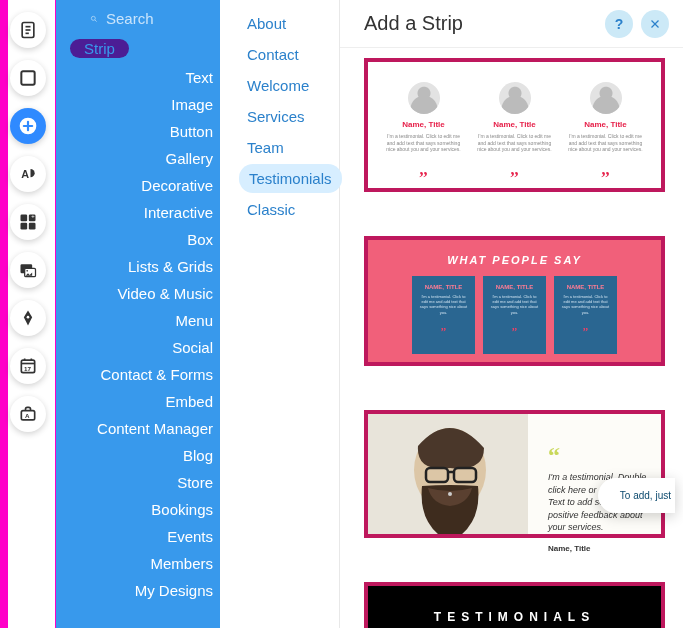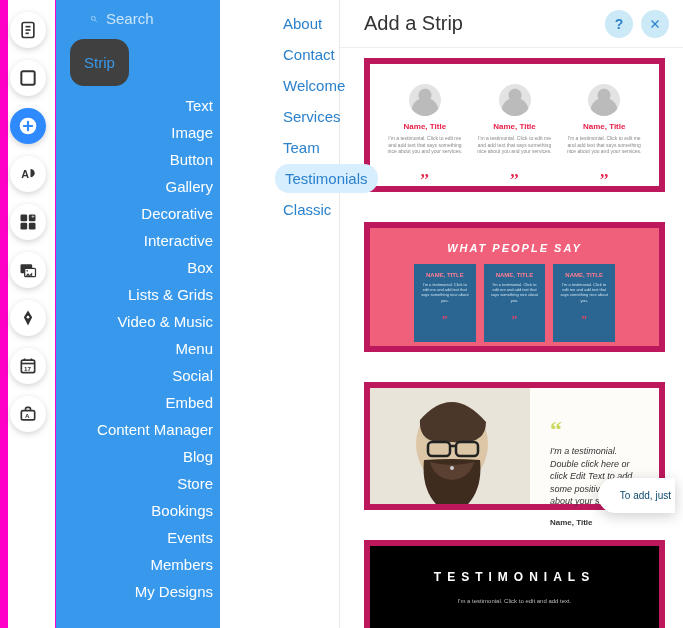--- a/index.html
+++ b/index.html
@@ -8,36 +8,36 @@
 .rail { position: absolute; left: 0; top: 0; width: 56px; height: 100%; background: #fff; border-right: 1px solid #ff00c8; z-index: 4; }
 .rail-bg { position: absolute; left: 0; top: 0; width: 8px; height: 100%; background: #ff00c8; }
 .rail-btn { width: 36px; height: 36px; margin: 12px auto 0; border-radius: 50%; background: #fff; box-shadow: 0 2px 6px rgba(0,0,0,0.18); display: flex; align-items: center; justify-content: center; cursor: pointer; color: #333; position: relative; z-index: 2; }
 .rail-btn.active { background: #2f8aff; color: #fff; }
 .rail-btn svg { width: 20px; height: 20px; }
 
 .panel1 { position: absolute; left: 56px; top: 0; width: 164px; height: 100%; background: #3899ec; color: #fff; z-index: 3; }
 .search-row { display: flex; align-items: center; padding: 10px 14px 6px; gap: 8px; color: #c9e4fb; margin-left: 20px; }
 .search-row input { background: transparent; border: none; outline: none; color: #fff; font-size: 15px; width: 100px; }
 .search-row input::placeholder { color: #c9e4fb; }
-.pill { display: inline-block; background: #404040; color: #3899ec; border-radius: 14px; padding: 15px 14px; margin: 6px 0 6px 14px; font-size: 15px; cursor: pointer; }
+.pill { display: inline-block; background: #4c1d95; color: #3899ec; border-radius: 14px; padding: 1px 14px; margin: 6px 0 6px 14px; font-size: 15px; cursor: pointer; }
 .cat { padding: 5px 7px 5px 20px; font-size: 15px; cursor: pointer; text-align: right; }
 
 .panel2 { position: absolute; left: 220px; top: 0; width: 120px; height: 100%; background: #fff; border-right: 1px solid #e8e8e8; z-index: 2; padding-top: 8px; }
 .sub { padding: 6px 14px; font-size: 15px; color: #2b81cb; cursor: pointer; }
 .sub.active { background: #d7eeff; border-radius: 14px; margin: 0 6px; padding: 6px 10px; color: #2b81cb; display: inline-block; }
-.sub-wrap { padding: 1px 13px; margin-left: 36px; }
+.sub-wrap { padding: 1px 13px; }
 
 .header { position: absolute; left: 340px; top: 0; right: 0; height: 48px; display: flex; align-items: center; justify-content: space-between; padding: 0 14px 0 24px; border-bottom: 1px solid #eee; background: #fff; z-index: 1; }
 .header h1 { font-size: 20px; font-weight: 400; color: #333; }
 .hdr-actions { display: flex; gap: 8px; }
 .hdr-btn { width: 28px; height: 28px; border-radius: 50%; background: #cce9f7; color: #2b81cb; display: flex; align-items: center; justify-content: center; cursor: pointer; font-weight: 600; }
 
 .content { position: absolute; left: 340px; top: 48px; right: 0; bottom: 0; overflow: hidden; background: #fff; padding: 10px 18px 0 24px; }
 
-.card { border: 6px solid #be185d; margin-bottom: 30px; }
+.card { border: 4px solid #be185d; margin-bottom: 44px; }
 
 
 .s1 { height: 134px; padding: 20px 10px 8px; display: flex; text-align: center; background: #fff; }
 .s1 .col { flex: 1; }
 .s1 .avatar { width: 32px; height: 32px; border-radius: 50%; background: #e3e3e3; margin: 0 auto 6px; position: relative; overflow: hidden; }
 .s1 .avatar::before { content: ""; position: absolute; inset: 0; background: radial-gradient(circle at 50% 35%, #bbb 0 6px, transparent 7px), radial-gradient(circle at 50% 85%, #bbb 0 13px, transparent 14px); }
 .s1 .name { color: #e6214a; font-size: 8px; font-weight: 600; margin-bottom: 4px; }
 .s1 .blurb { font-size: 5px; color: #888; line-height: 1.3; max-width: 80px; margin: 0 auto 8px; }
 .s1 .q { color: #e6214a; font-size: 16px; font-family: serif; font-weight: 700; }
 
@@ -155,20 +155,21 @@
   <div class="cat">Image</div>
   <div class="cat">Button</div>
   <div class="cat">Gallery</div>
   <div class="cat">Decorative</div>
   <div class="cat">Interactive</div>
   <div class="cat">Box</div>
   <div class="cat">Lists &amp; Grids</div>
   <div class="cat">Video &amp; Music</div>
   <div class="cat">Menu</div>
   <div class="cat">Social</div>
+  <div class="cat">Contact &amp; Forms</div>
   <div class="cat">Embed</div>
   <div class="cat">Content Manager</div>
   <div class="cat">Blog</div>
   <div class="cat">Store</div>
   <div class="cat">Bookings</div>
   <div class="cat">Events</div>
   <div class="cat">Members</div>
   <div class="cat">My Designs</div>
 </div>
 

